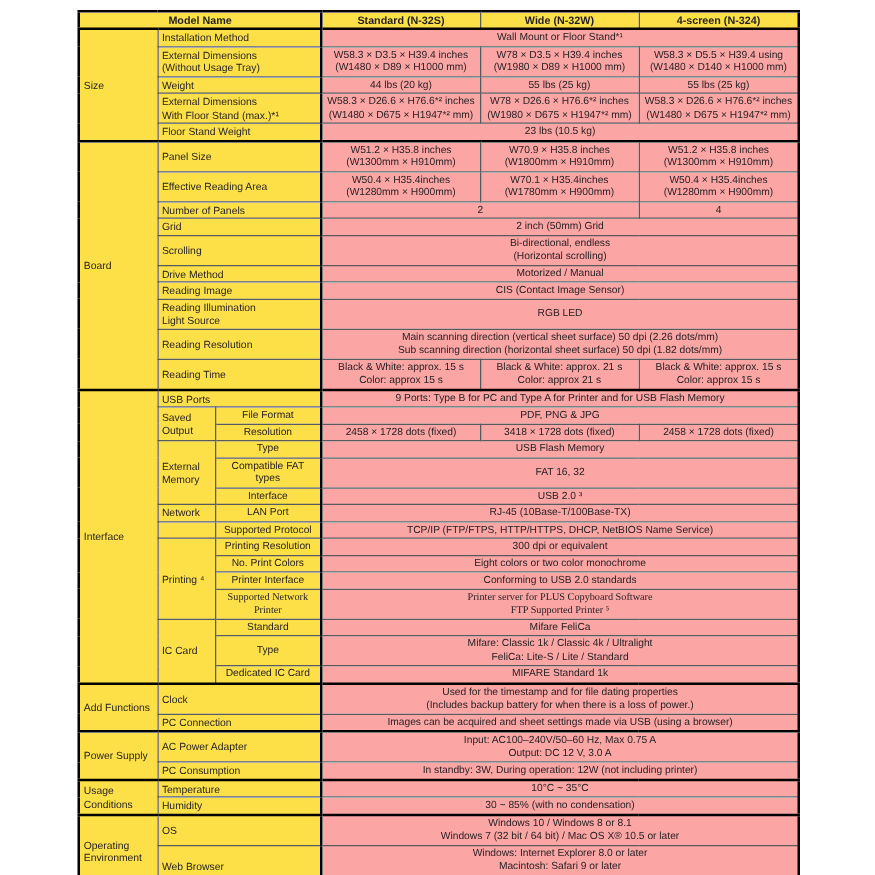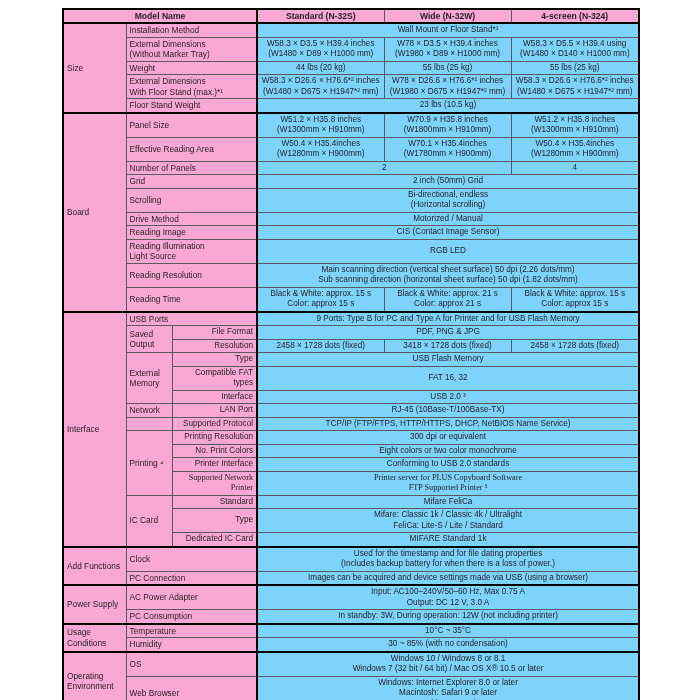--- a/index.html
+++ b/index.html
@@ -16,30 +16,30 @@
     width:576px;
     border:2px solid #000;
   }
   td, th {
     border:1px solid #5a5a5c;
     vertical-align:middle;
     padding:1px 3px;
     overflow:hidden;
   }
   
-  .g, .sg, .l, .sl, .mh, .ch { background:#f9a8d4; font-weight:normal; }
+  .g, .sg, .l, .sl, .mh, .ch { background:#fde047; font-weight:normal; }
   .g  { font-size:8.3px; line-height:10.5px; text-align:left; }
   .sg { font-size:8.3px; line-height:10.5px; text-align:left; }
   .l  { font-size:8.3px; line-height:10.5px; text-align:left; }
-  .sl { font-size:8.2px; line-height:10.5px; text-align:right; }
+  .sl { font-size:8.2px; line-height:10.5px; text-align:center; }
   
   .mh, .ch { font-size:8.6px; font-weight:bold; text-align:center; }
   
   .d {
-    background:#7dd3fc; text-align:center;
+    background:#fca5a5; text-align:center;
     font-size:8.2px; line-height:10.5px;
     white-space:nowrap; padding:1px 1px;
   }
   tr.sec td, tr.sec th { border-top:2px solid #000; }
   .ds { border-left:2px solid #000; }
 </style>
 </head>
 <body>
 
 <div class="sheet">
@@ -74,21 +74,21 @@
           <td colspan="2" class="l">
             <div>Installation Method</div>
           </td>
           <td colspan="3" class="d ds">
             <div>Wall Mount or Floor Stand*¹</div>
           </td>
         </tr>
         <tr style="height: 22px;">
           <td colspan="2" class="l">
             <div>External Dimensions</div>
-            <div>(Without Marker Tray)</div>
+            <div>(Without Usage Tray)</div>
           </td>
           <td class="d ds">
             <div>W58.3 × D3.5 × H39.4 inches</div>
             <div>(W1480 × D89 × H1000 mm)</div>
           </td>
           <td class="d">
             <div>W78 × D3.5 × H39.4 inches</div>
             <div>(W1980 × D89 × H1000 mm)</div>
           </td>
           <td class="d">
@@ -415,21 +415,21 @@
           <td colspan="3" class="d ds">
             <div>Used for the timestamp and for file dating properties</div>
             <div>(Includes backup battery for when there is a loss of power.)</div>
           </td>
         </tr>
         <tr style="height: 12px;">
           <td colspan="2" class="l">
             <div>PC Connection</div>
           </td>
           <td colspan="3" class="d ds">
-            <div>Images can be acquired and device settings made via USB (using a browser)</div>
+            <div>Images can be acquired and sheet settings made via USB (using a browser)</div>
           </td>
         </tr>
         <tr class="sec" style="height: 22px;">
           <td rowspan="2" class="g">
             <div>Power Supply</div>
           </td>
           <td colspan="2" class="l">
             <div>AC Power Adapter</div>
           </td>
           <td colspan="3" class="d ds">

